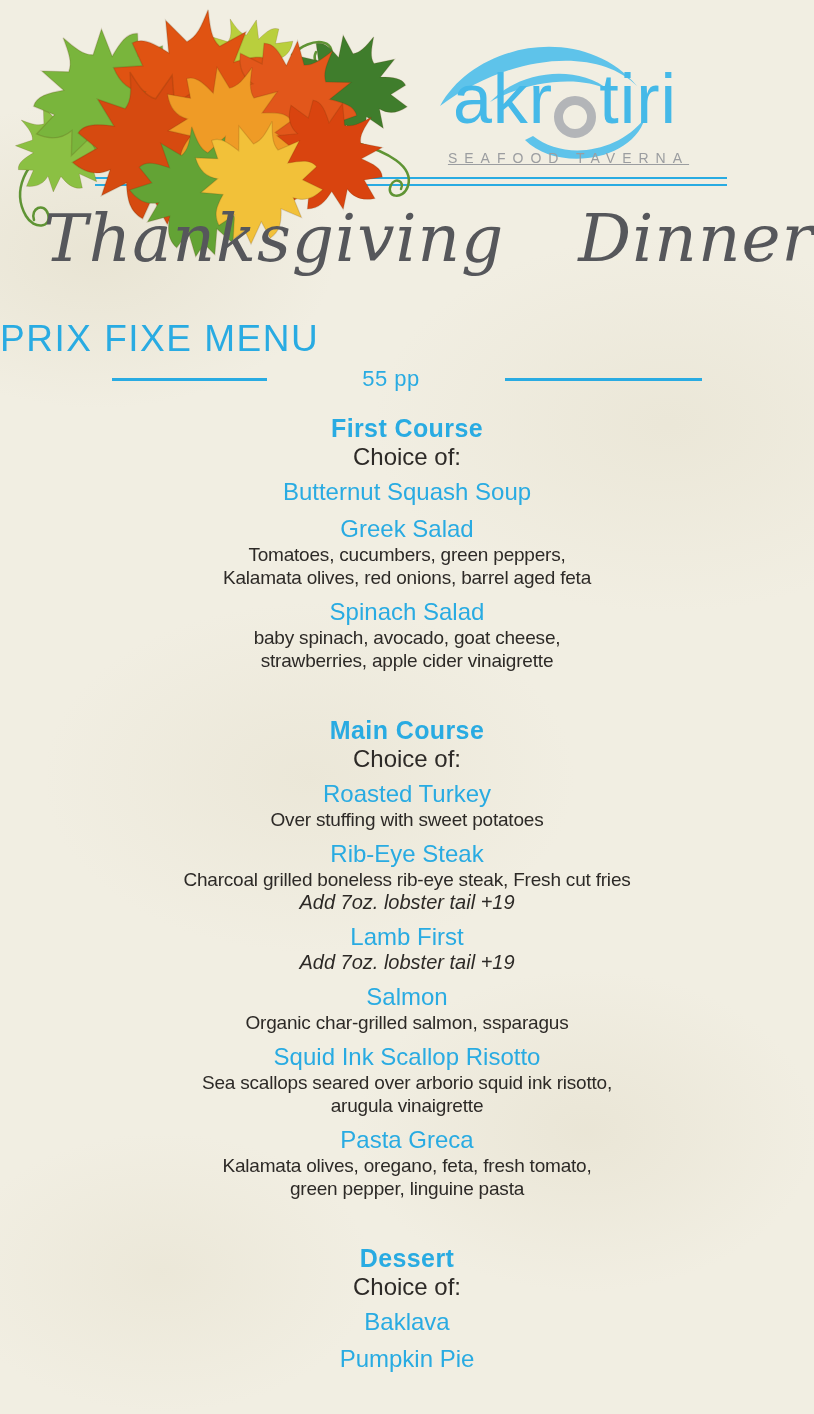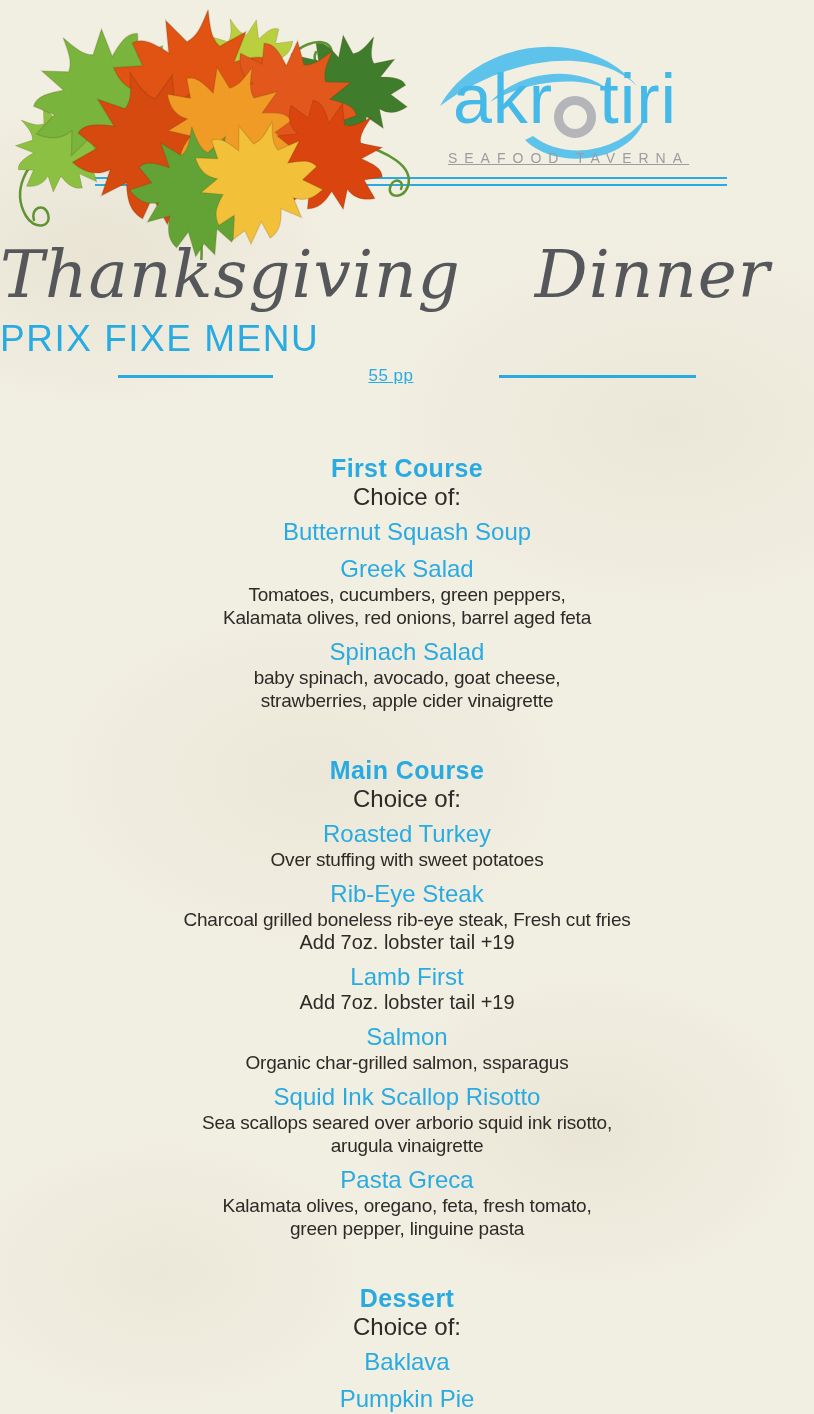--- a/index.html
+++ b/index.html
@@ -36,53 +36,52 @@
   }
   .logo-tagline{
     position:absolute;top:114px;left:0;width:100%;text-align:center;
     font-size:14px;letter-spacing:7px;text-indent:7px;
     color:var(--tagline-gray,#9b9da0);
     text-decoration:underline;
   }
 
   
   .script-title{
-    position:absolute;top:200px;left:0;width:100%;text-align:left;z-index:2;
+    position:absolute;top:200px;left:0;width:100%;text-align:right;z-index:2;
     font-family:"DejaVu Serif", serif;font-style:italic;font-weight:normal;
     font-size:66px;letter-spacing:1px;word-spacing:52px;
     color:var(--script,#56575b);
-    margin-top:36px;
   }
 
   
   .menu-type{
     position:absolute;top:318px;left:0;width:100%;text-align:left;
     font-size:37px;font-weight:normal;letter-spacing:1.5px;
     color:var(--accent,#29abe2);
   }
   .price-row{
     position:absolute;top:366px;left:0;width:100%;
     display:flex;justify-content:center;align-items:center;
   }
   .price-rule{height:3px;background:var(--accent,#29abe2);}
   .price-rule.left{width:155px;margin-right:95px;}
   .price-rule.right{width:197px;margin-left:85px;}
-  .price-text{font-size:17px;color:var(--accent,#29abe2);letter-spacing:.5px;text-decoration:underline;}
+  .price-text{font-size:22px;color:var(--accent,#29abe2);letter-spacing:.5px;}
 
   
   .menu{position:absolute;top:414px;left:0;right:0;text-align:center;z-index:1;}
-  .menu-section{margin-bottom:44px;margin-top:40px;}
+  .menu-section{margin-bottom:44px;}
   .section-title{
     font-size:25px;line-height:29px;font-weight:bold;letter-spacing:.4px;
     color:var(--accent,#29abe2);
   }
   .choice{font-size:24px;line-height:24px;margin-top:2px;color:var(--dark,#2d2a27);text-align:center;}
   .item-name{font-size:24px;line-height:28px;margin-top:9px;color:var(--accent,#29abe2);}
   .item-desc{font-size:19px;line-height:23px;letter-spacing:-.2px;color:var(--dark,#2d2a27);}
-  .item-note{font-size:20px;line-height:23px;color:var(--dark,#2d2a27);}
+  .item-note{font-size:20px;line-height:23px;font-style:italic;color:var(--dark,#2d2a27);}
 </style>
 </head>
 <body>
 
 <div class="double-rule">
   <span></span>
   <span></span>
 </div>
 
 <svg class="leaves" width="440" height="260" viewBox="0 0 440 260">

